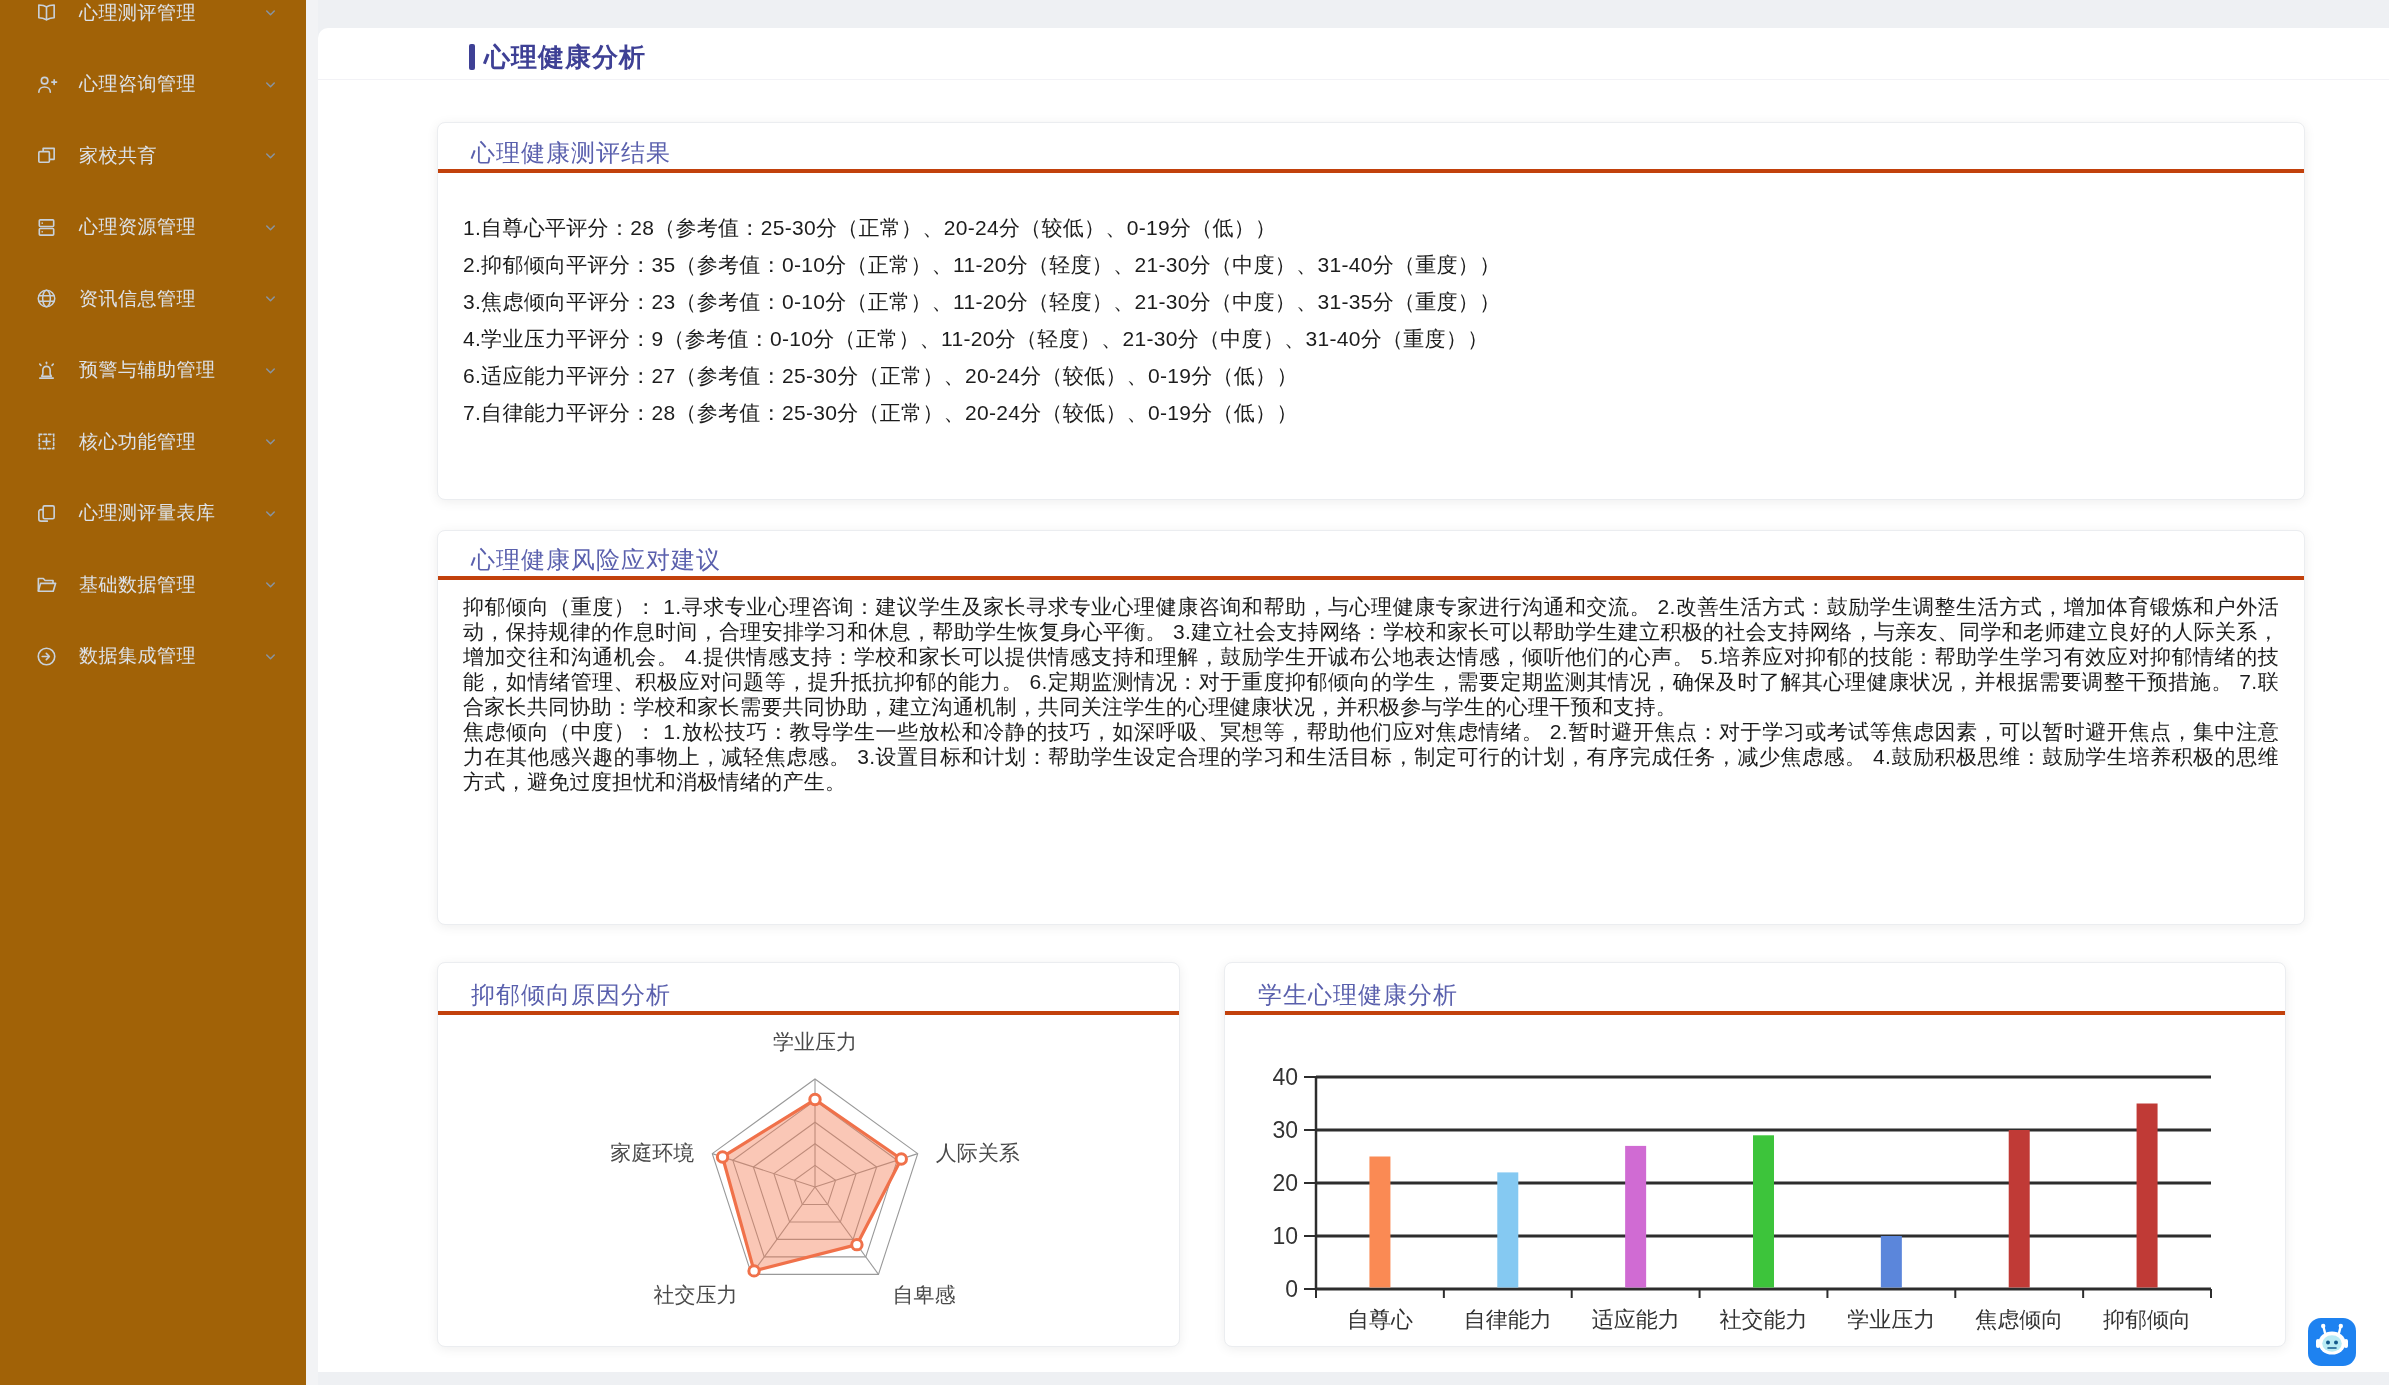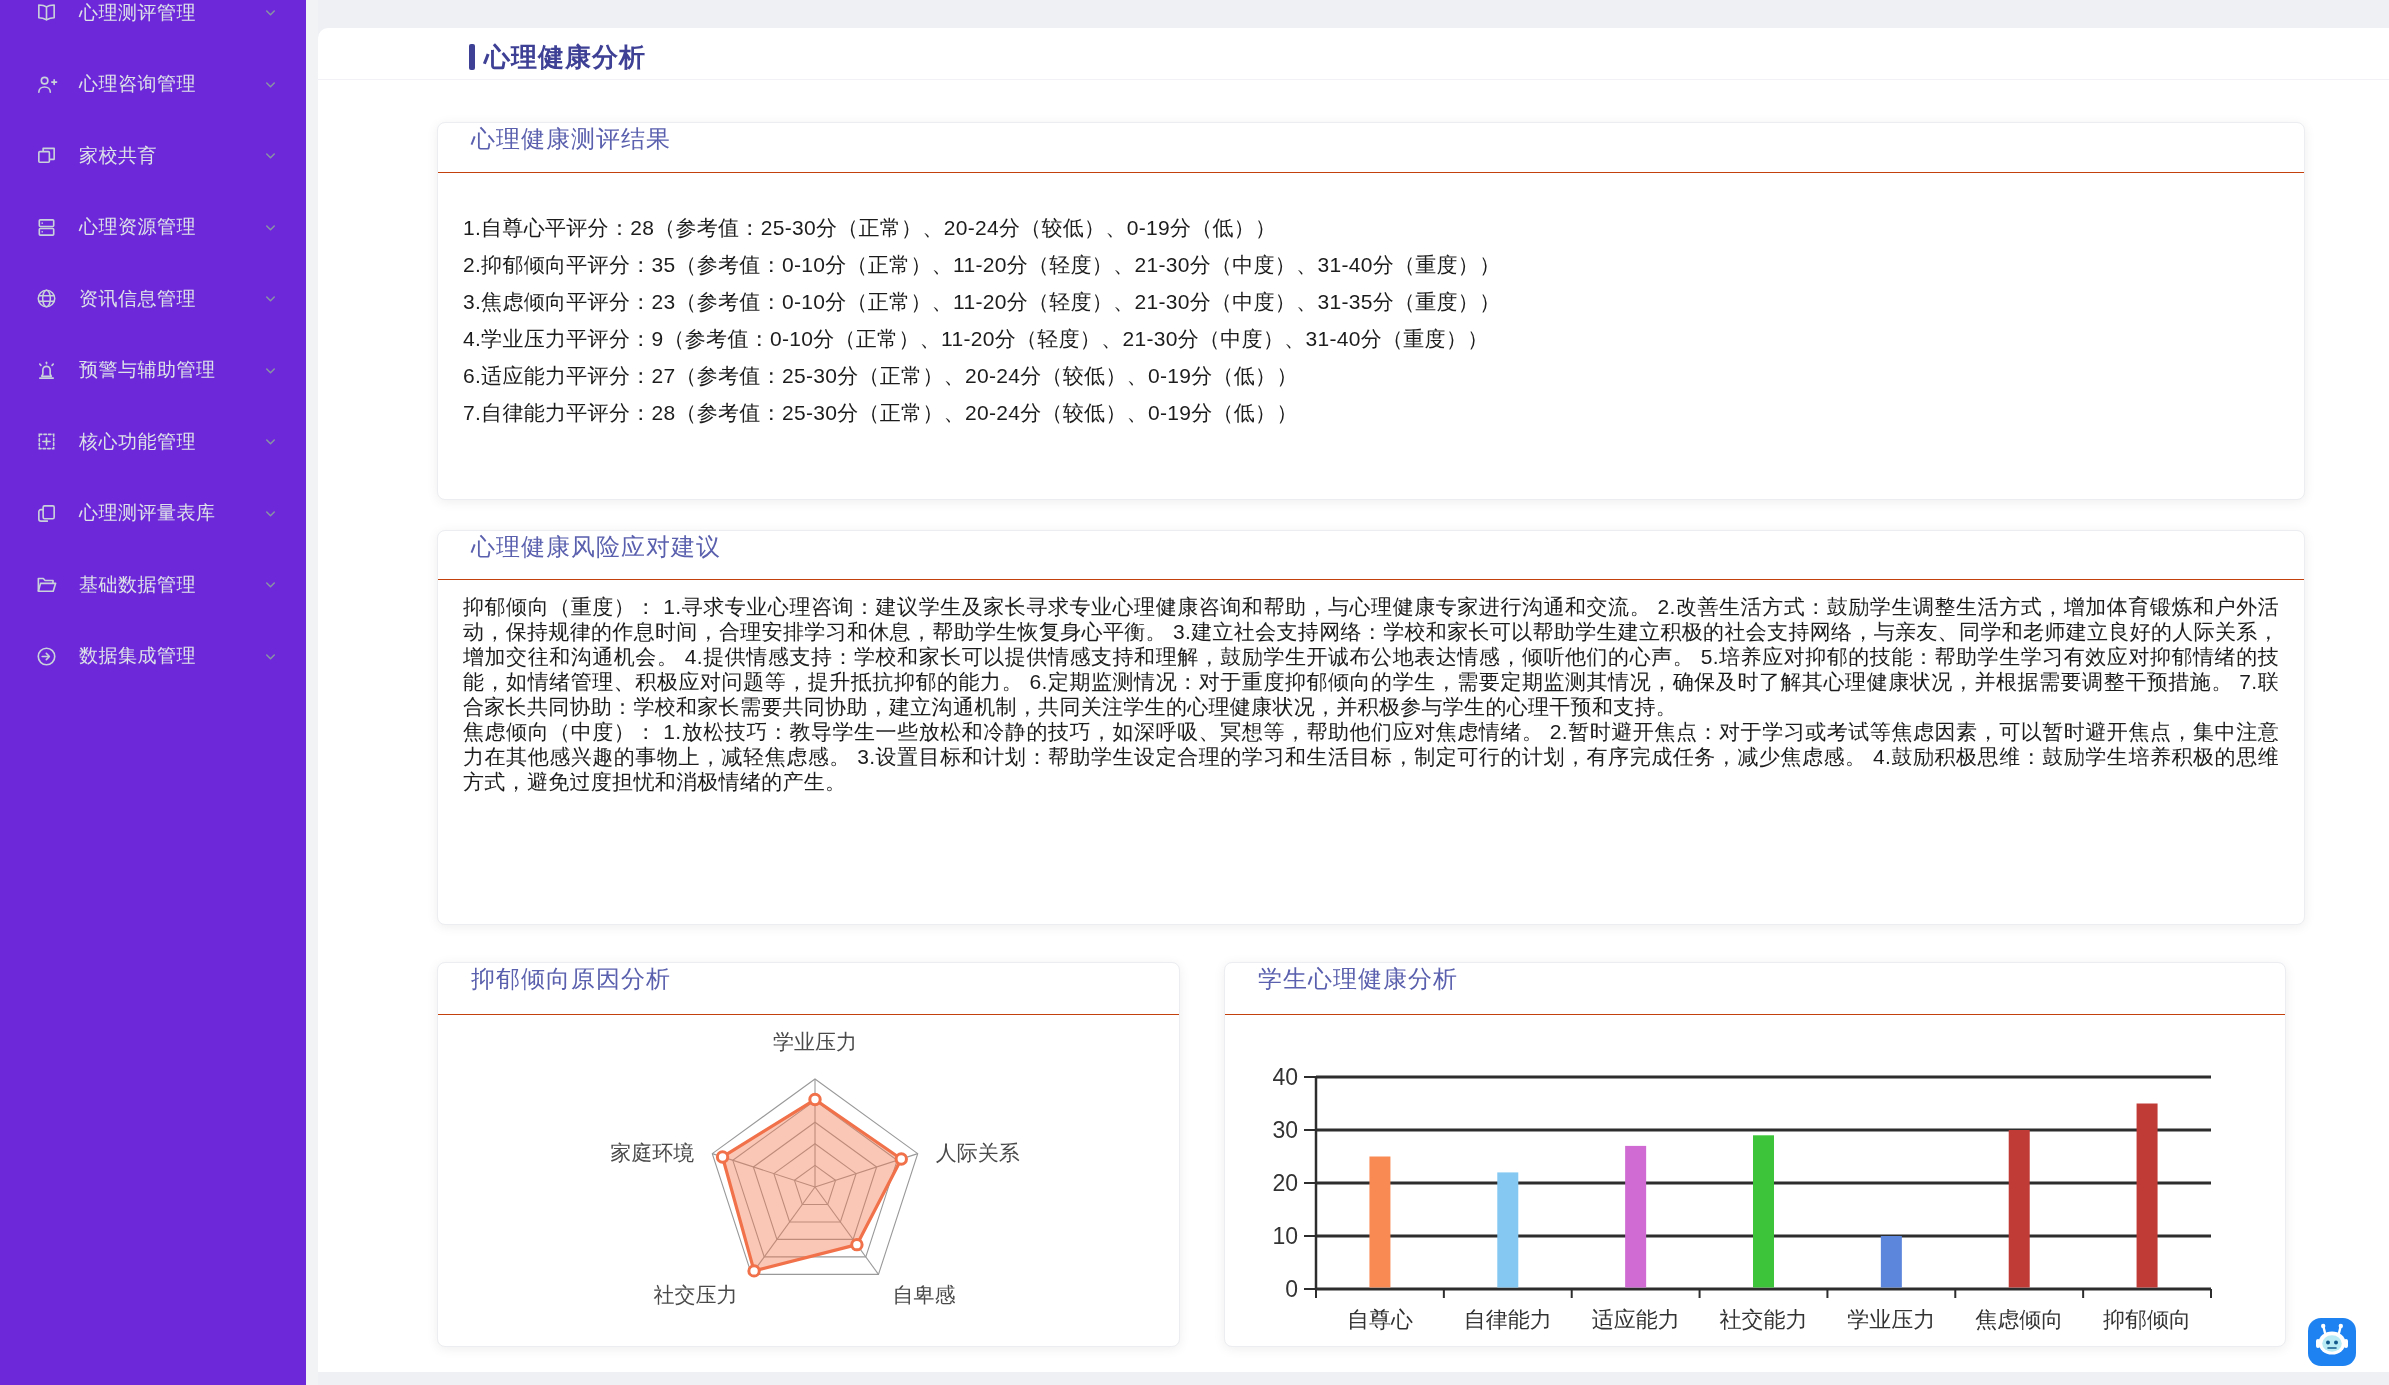--- a/index.html
+++ b/index.html
@@ -5,21 +5,21 @@
   html,body{margin:0;padding:0;}
   body{
     width:2389px;height:1385px;position:relative;overflow:hidden;
     background:#eef0f3;
     font-family:"Liberation Sans","DejaVu Sans",sans-serif;
     -webkit-font-smoothing:antialiased;
   }
   
   .sidebar{
     position:absolute;left:0;top:0;width:306px;height:1385px;
-    background:#6d28d9;overflow:hidden;z-index:5;
+    background:#a16207;overflow:hidden;z-index:5;
   }
   .sidebar-track{
     position:absolute;left:306px;top:0;width:12px;height:1385px;
     background:#f2f3f5;z-index:5;
   }
   .nav-list{position:absolute;left:0;top:-23px;width:306px;}
   .nav-item{
     height:71.5px;display:flex;align-items:center;
     padding:0 28px 0 35px;box-sizing:border-box;cursor:pointer;
   }
@@ -39,22 +39,22 @@
   .title-row{position:absolute;left:469px;top:40px;height:34px;display:flex;align-items:center;z-index:3;}
   .title-bar{width:6px;height:26px;border-radius:2px;background:#3e4095;margin-right:9px;}
   .page-title{font-size:26px;font-weight:bold;color:#3e4095;letter-spacing:1px;}
   .title-underline{position:absolute;left:318px;top:79px;width:2071px;height:1px;background:#f2f2f6;z-index:2;}
   
   .card{
     position:absolute;background:#fff;border:1px solid #ebedf0;border-radius:8px;
     box-shadow:0 2px 12px rgba(0,0,0,0.07);box-sizing:border-box;z-index:3;
   }
   .card-header{
-    height:50px;display:flex;align-items:flex-start;padding-left:33px;
-    border-bottom:1px solid #c2410c;box-sizing:border-box;
+    height:50px;display:flex;align-items:flex-end;padding-left:33px;
+    border-bottom:4px solid #c2410c;box-sizing:border-box;
   }
   .card-title{font-size:24px;color:#5a60ad;letter-spacing:1px;}
   #card-results{left:437px;top:122px;width:1868px;height:378px;}
   #card-results .card-body{padding:36px 25px 0 25px;}
   .score-line{font-size:21px;color:#1c1c1c;line-height:37px;white-space:nowrap;letter-spacing:0.3px;}
   #card-suggest{left:437px;top:530px;width:1868px;height:395px;}
   #card-suggest .card-header{height:49px;}
   #card-suggest .card-body{padding:14px 25px 0 25px;}
   .suggest-par{font-size:21px;color:#1c1c1c;line-height:25px;margin:0;letter-spacing:0.3px;text-align:justify;}
   #card-radar{left:437px;top:962px;width:743px;height:385px;}

